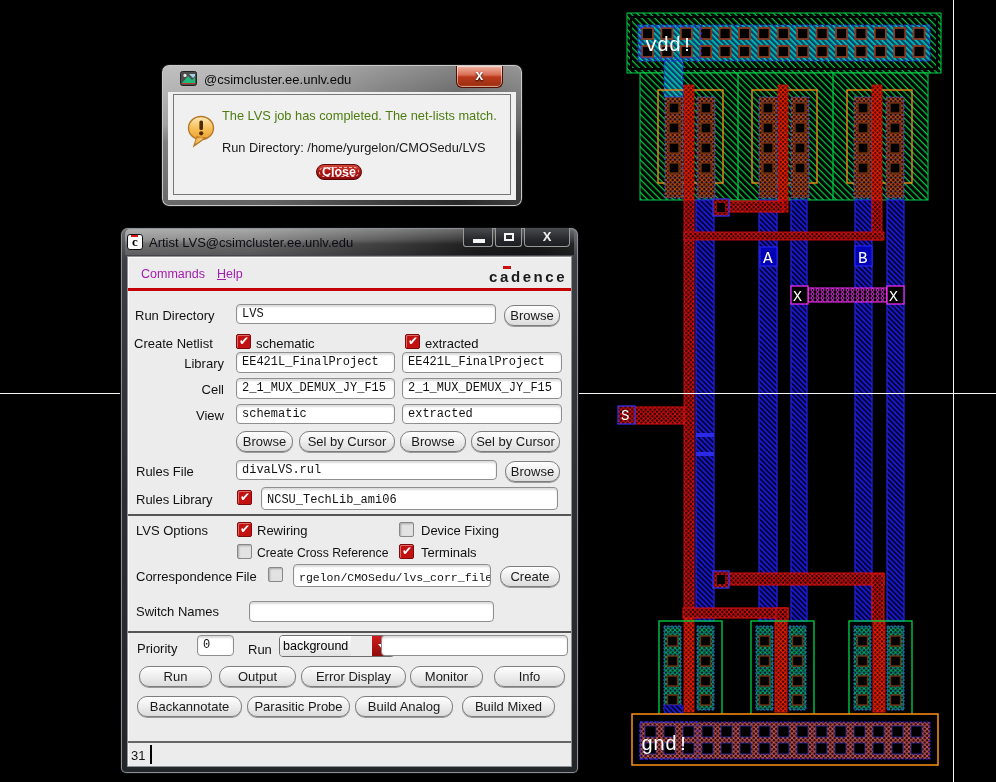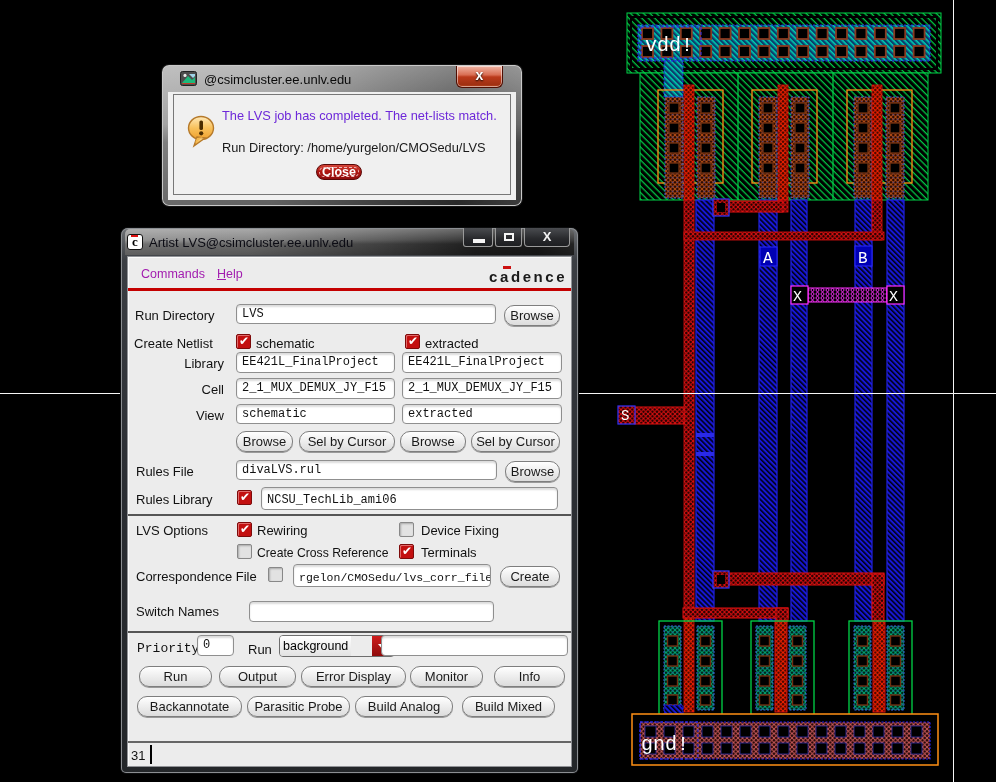--- a/index.html
+++ b/index.html
@@ -14,21 +14,21 @@
     box-shadow:0 0 0 1px #141414, inset 0 0 0 1px #c9c9c9;}
   #popup .tbar{position:absolute;left:5px;top:0;right:5px;height:27px;color:#0a0a0a;font-size:13px;}
   #popup .ttext{position:absolute;left:37px;top:7px;letter-spacing:0px;}
   #popup .ticon{position:absolute;left:13px;top:6px;width:17px;height:15px;}
   #pclose{position:absolute;right:19px;top:1px;width:47px;height:22px;border-radius:0 0 6px 6px;
     background:linear-gradient(180deg,#f0b5a5 0%,#d96e54 42%,#bb3a1c 52%,#a03012 88%,#b8451f 100%);
     border:1px solid #4e0e03;border-top:none;color:#fff;text-align:center;font-weight:bold;font-size:14px;line-height:19px;
     text-shadow:0 1px 2px #000;box-shadow:inset 0 0 0 1px rgba(255,255,255,.5);}
   #popup .client{position:absolute;left:6px;top:27px;width:348px;height:108px;background:#f0f0f0;}
   #popup .panel{position:absolute;left:5px;top:2px;width:338px;height:101px;border:1px solid #777;background:#f0f0f0;}
-  #popup .l1{position:absolute;left:48px;top:13px;font-size:12.8px;color:#6d28d9;white-space:nowrap;}
+  #popup .l1{position:absolute;left:48px;top:13px;font-size:12.8px;color:#4d7c0f;white-space:nowrap;}
   #popup .l2{position:absolute;left:48px;top:45px;font-size:12.8px;color:#1a1a1a;white-space:nowrap;}
   #pclosebtn{position:absolute;left:142px;top:69px;width:46px;height:16px;border-radius:8px;
     background:linear-gradient(180deg,#d5473a 0%,#b01712 45%,#8f0d0d 100%);border:1px solid #5a0808;
     color:#fff;font-weight:bold;font-size:12.5px;text-align:center;line-height:14px;}
   #pclosebtn i{position:absolute;left:2px;top:2px;right:2px;bottom:2px;border:1px dashed #f2b9b9;border-radius:6px;}
   
   #main{left:121px;top:228px;width:457px;height:545px;border-radius:7px 7px 5px 5px;
     background:linear-gradient(180deg,#6f7276 0%,#3b3e43 6%,#2a2d32 50%,#232629 100%);
     box-shadow:0 0 0 1px #0c0d0e, inset 0 0 0 1px #8b8e92;}
   #main .tbar{position:absolute;left:4px;top:1px;right:4px;height:26px;font-weight:normal;
@@ -433,21 +433,21 @@
     <div class="lb" style="left:8px;top:312px;">Correspondence File</div>
     <div class="cb off" style="left:140px;top:310px;"></div>
     <div class="fld" style="left:165px;top:307px;width:198px;height:23px;padding-top:6px;font-size:11.5px;">rgelon/CMOSedu/lvs_corr_file</div>
     <div class="btn" style="left:372px;top:309px;width:60px;">Create</div>
 
     <div class="lb" style="left:8px;top:347px;">Switch Names</div>
     <div class="fld" style="left:121px;top:344px;width:245px;height:21px;">&nbsp;</div>
 
     <div class="sep" style="top:374px;"></div>
 
-    <div class="lb" style="left:9px;top:384px;font-family:Liberation Mono, monospace;">Priority</div>
+    <div class="lb" style="left:9px;top:384px;">Priority</div>
     <div class="fld" style="left:69px;top:378px;width:37px;height:21px;">0</div>
     <div class="lb" style="left:120px;top:385px;">Run</div>
     <div id="dd" style="position:absolute;left:151px;top:378px;width:116px;height:22px;border:1px solid #6e6e6e;border-radius:4px;overflow:hidden;">
       <div style="position:absolute;left:0;top:0;width:71px;height:100%;background:linear-gradient(180deg,#fff,#e2e2e2);font-size:12.5px;padding:3px 0 0 3px;">background</div>
       <div style="position:absolute;right:0;top:0;width:22px;height:100%;background:linear-gradient(180deg,#cf1d1d,#8f0b0b);"></div>
       <div style="position:absolute;right:6px;top:8px;width:0;height:0;border-left:5px solid transparent;border-right:5px solid transparent;border-top:6px solid #fff;"></div>
     </div>
     <div class="fld" style="left:253px;top:378px;width:187px;height:21px;">&nbsp;</div>
 
     <div class="btn" style="left:11px;top:409px;width:73px;">Run</div>

